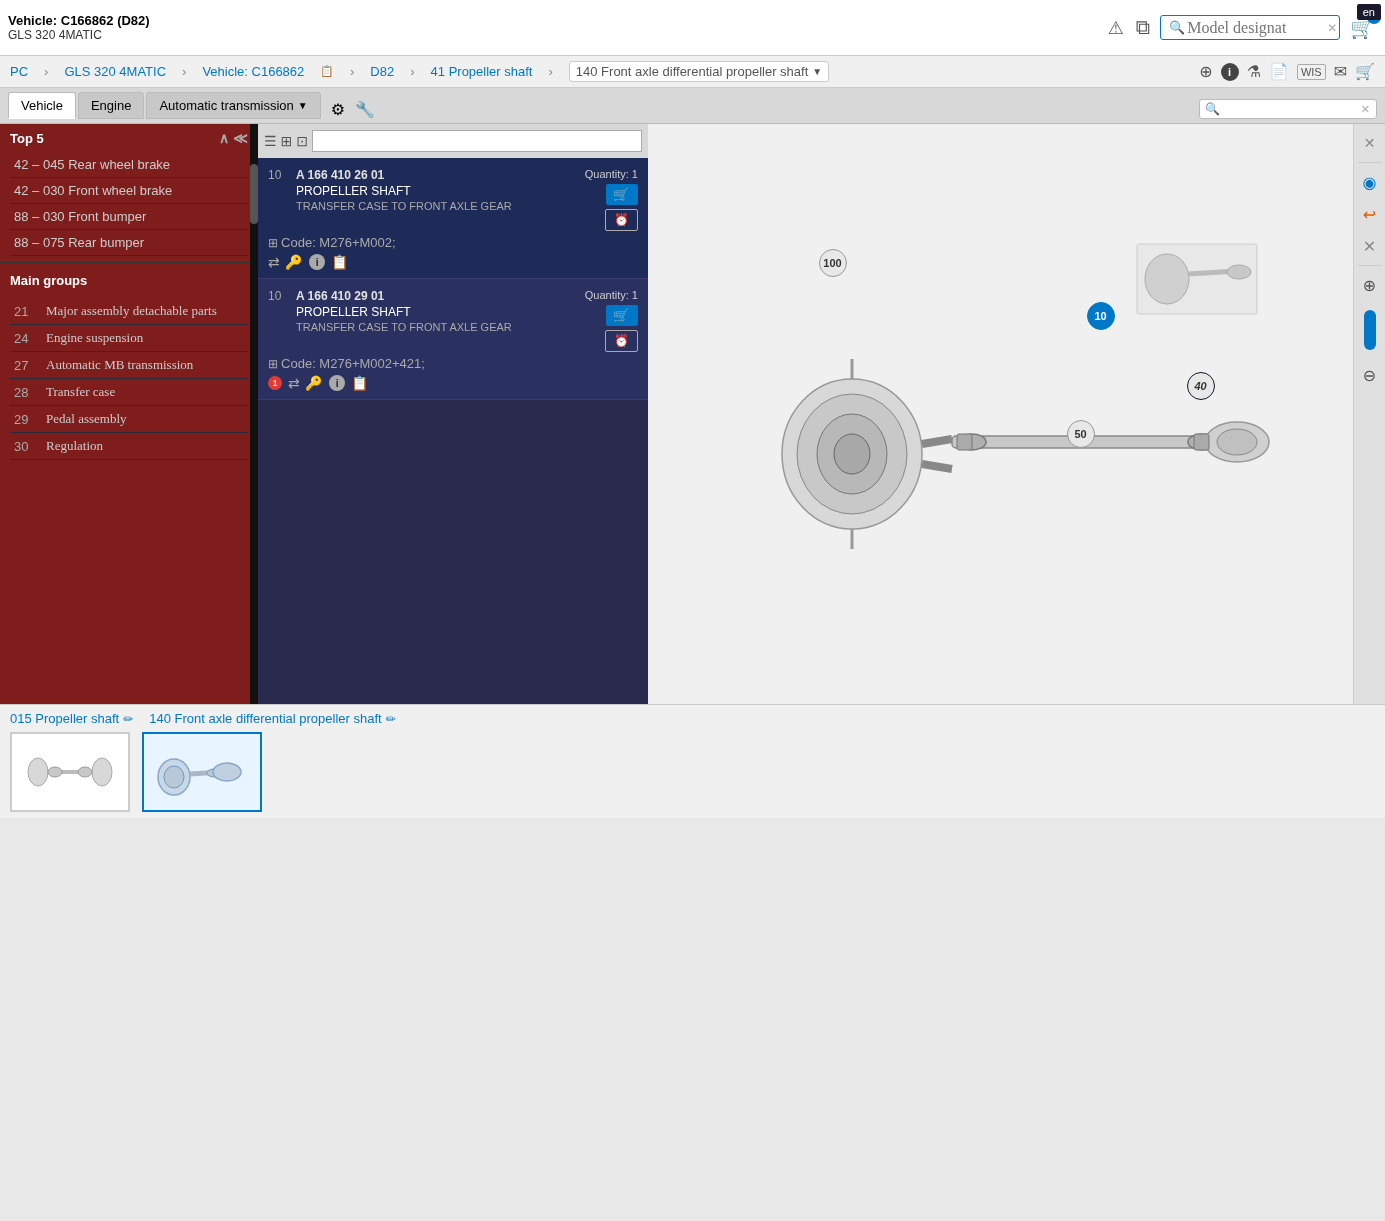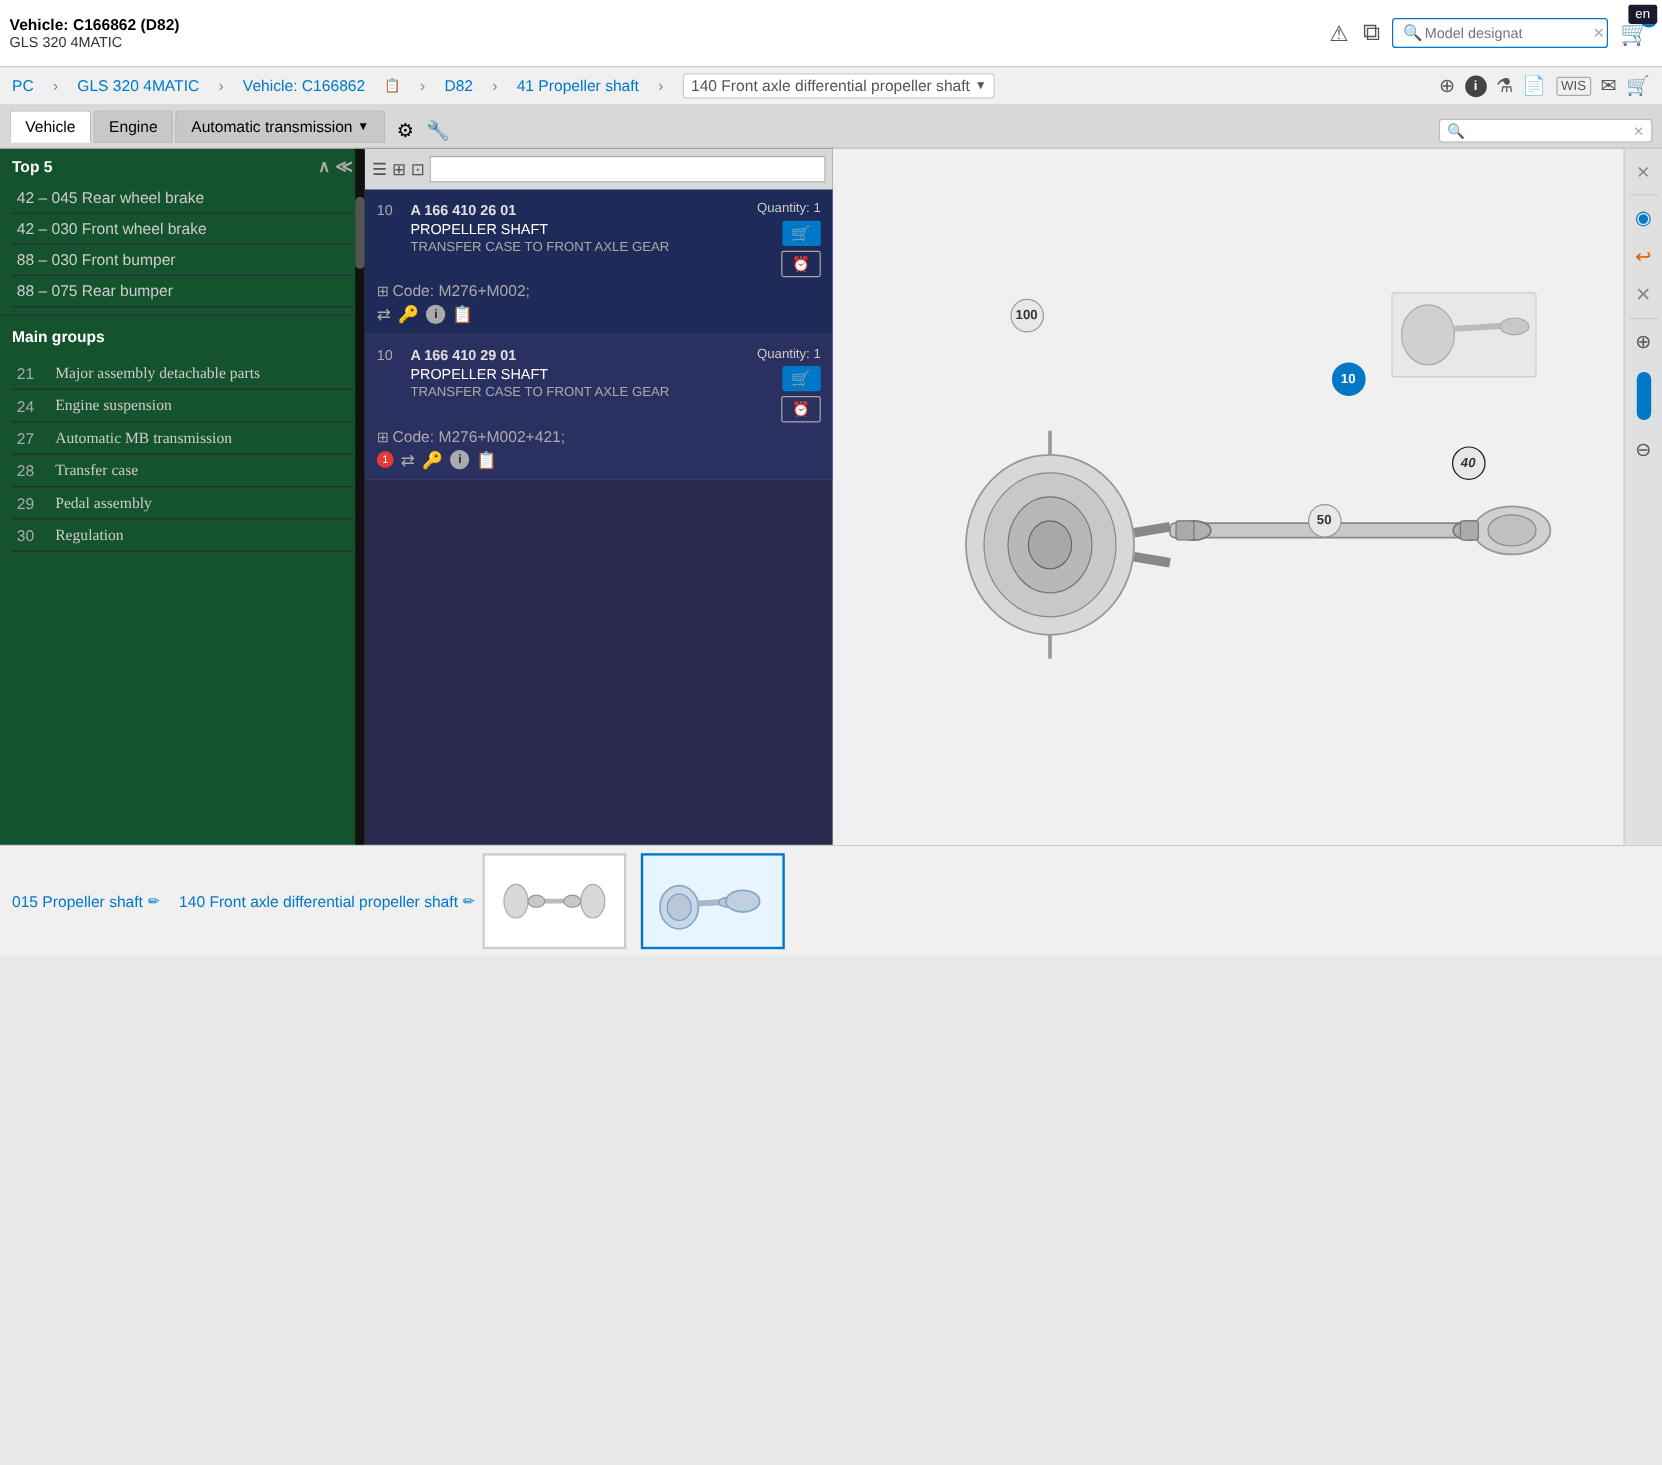--- a/index.html
+++ b/index.html
@@ -20,21 +20,21 @@
     #topbar-vehicle-info .vehicle-model { font-size: 12px; color: #333; }
     #topbar-icons { display: flex; align-items: center; gap: 8px; }
     .topbar-icon-btn {
       background: none; border: none; cursor: pointer; font-size: 18px; color: #555;
       display: flex; align-items: center; justify-content: center; padding: 2px;
     }
     #search-bar-top {
       display: flex; align-items: center; border: 1px solid #0078c8; border-radius: 3px;
       padding: 2px 6px; background: #fff; width: 180px;
     }
-    #search-bar-top input { border: none; outline: none; width: 140px; font-size: 12px; }
+    #search-bar-top input { border: none; outline: none; width: 140px; font-size: 16px; font-family: Liberation Serif, serif; }
     .lang-badge {
       background: #1a1a2e; color: #fff; font-size: 11px; padding: 2px 6px; border-radius: 2px;
       position: absolute; top: 4px; right: 4px;
     }
     .cart-icon-wrapper { position: relative; }
     .cart-badge {
       position: absolute; top: -4px; right: -4px; background: #0078c8; color: #fff;
       border-radius: 50%; width: 14px; height: 14px; font-size: 9px;
       display: flex; align-items: center; justify-content: center;
     }
@@ -79,22 +79,22 @@
     .tab-search input { border: none; outline: none; width: 140px; font-size: 12px; }
 
     
     #main-layout {
       display: flex;
       height: calc(1221px - 56px - 36px - 40px);
     }
 
     
     #sidebar {
-      width: 304px;
-      background: #14532d;
+      width: 258px;
+      background: #7f1d1d;
       color: #fff;
       overflow-y: auto;
       flex-shrink: 0;
     }
     #sidebar-top5 {
       padding: 6px 10px;
       border-bottom: 1px solid #333;
     }
     .top5-header {
       display: flex; align-items: center; justify-content: space-between;
@@ -214,21 +214,21 @@
       width: 12px; height: 40px; background: #0078c8; border-radius: 6px;
       margin: 8px auto; cursor: pointer;
     }
 
     
     #bottom-panel {
       background: #f0f0f0;
       border-top: 1px solid #ccc;
       padding: 6px 10px;
       display: flex;
-      flex-direction: row;
+      flex-direction: column;
       gap: 6px;
     }
     #thumb-labels { display: flex; gap: 16px; align-items: center; }
     .thumb-label-item {
       display: flex; align-items: center; gap: 4px; font-size: 12px; color: #0078c8; cursor: pointer;
     }
     .thumb-label-icon { font-size: 12px; color: #0078c8; }
     #thumbnails { display: flex; gap: 12px; }
     .thumb {
       width: 120px; height: 80px; border: 2px solid #ccc; background: #fff;

